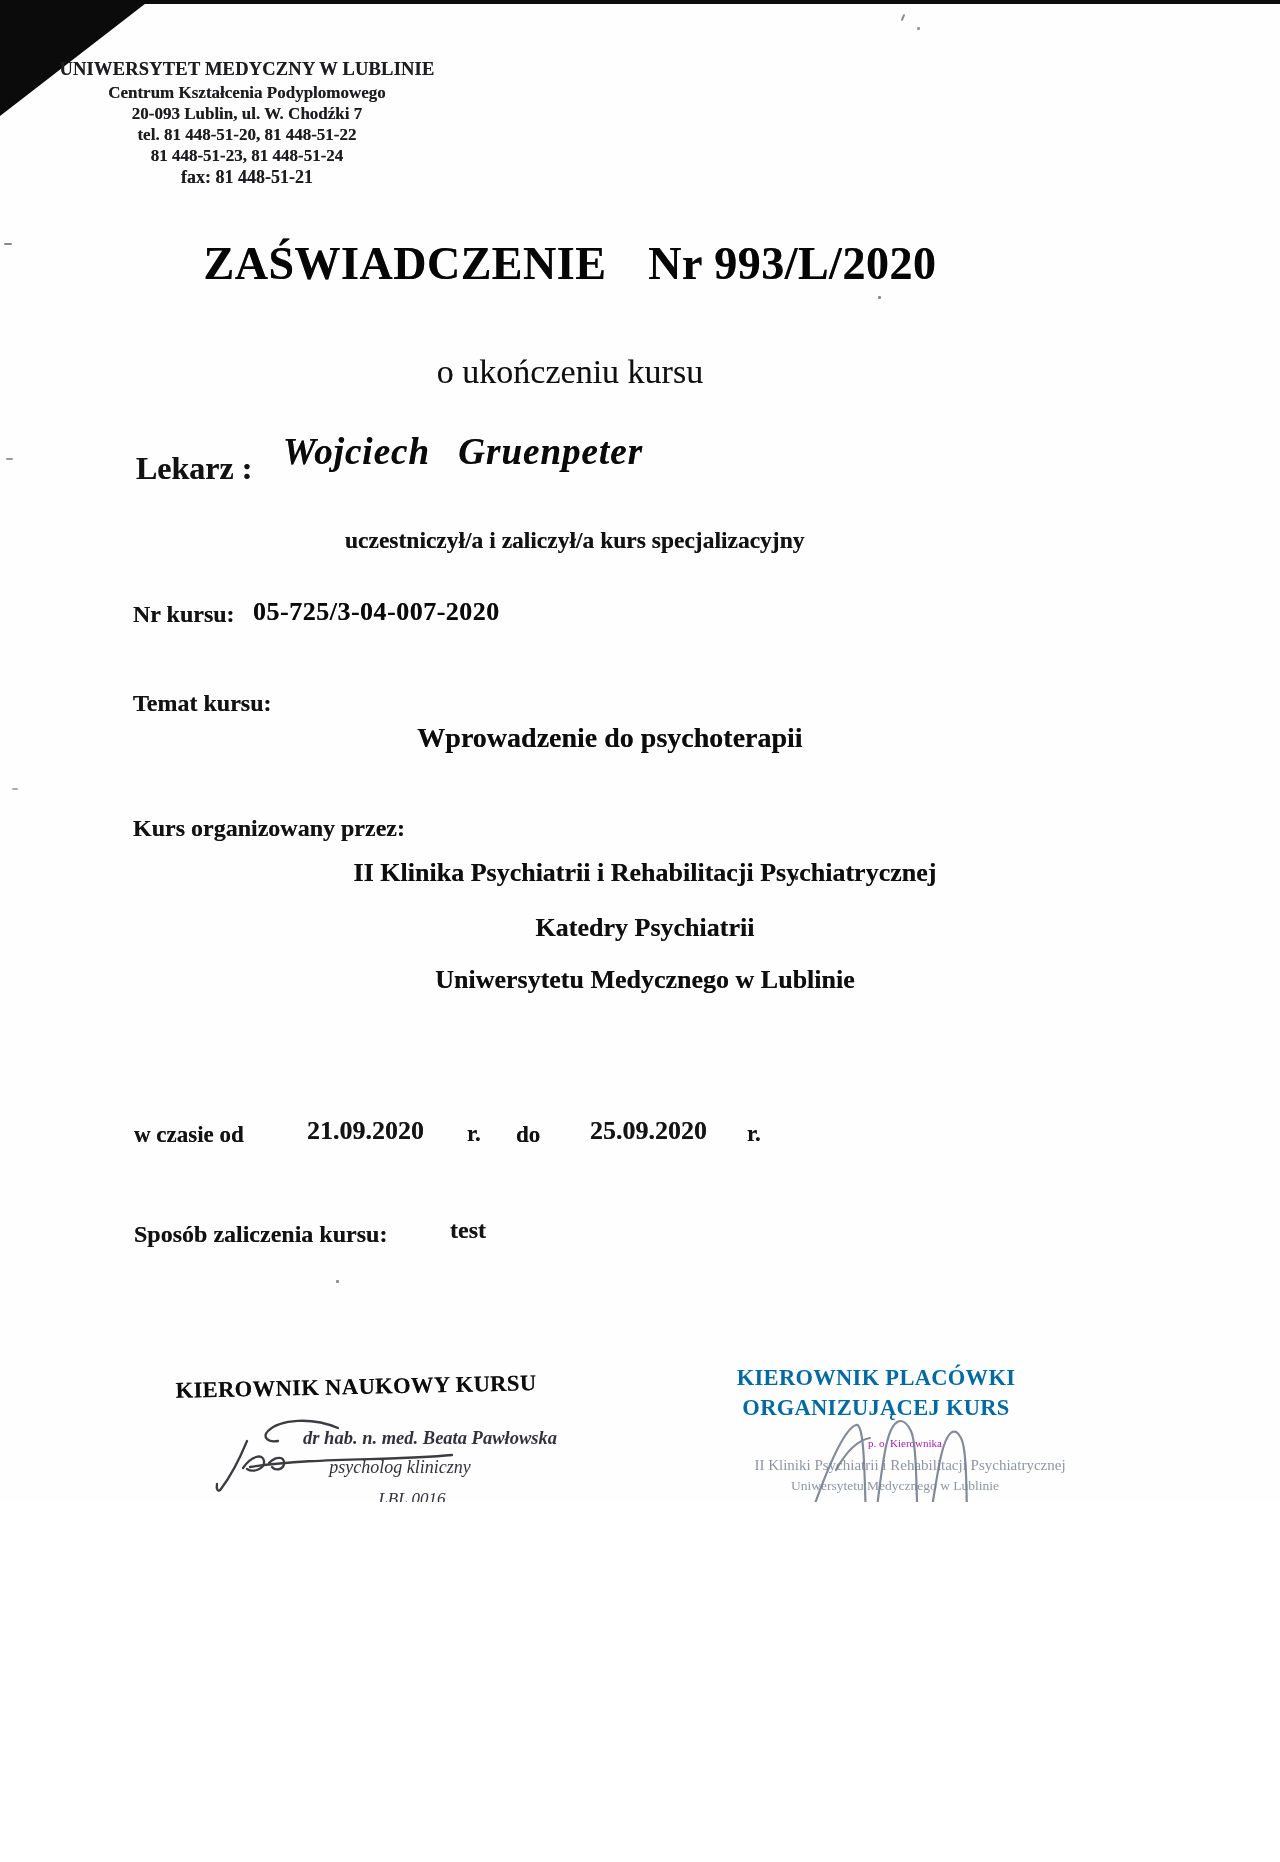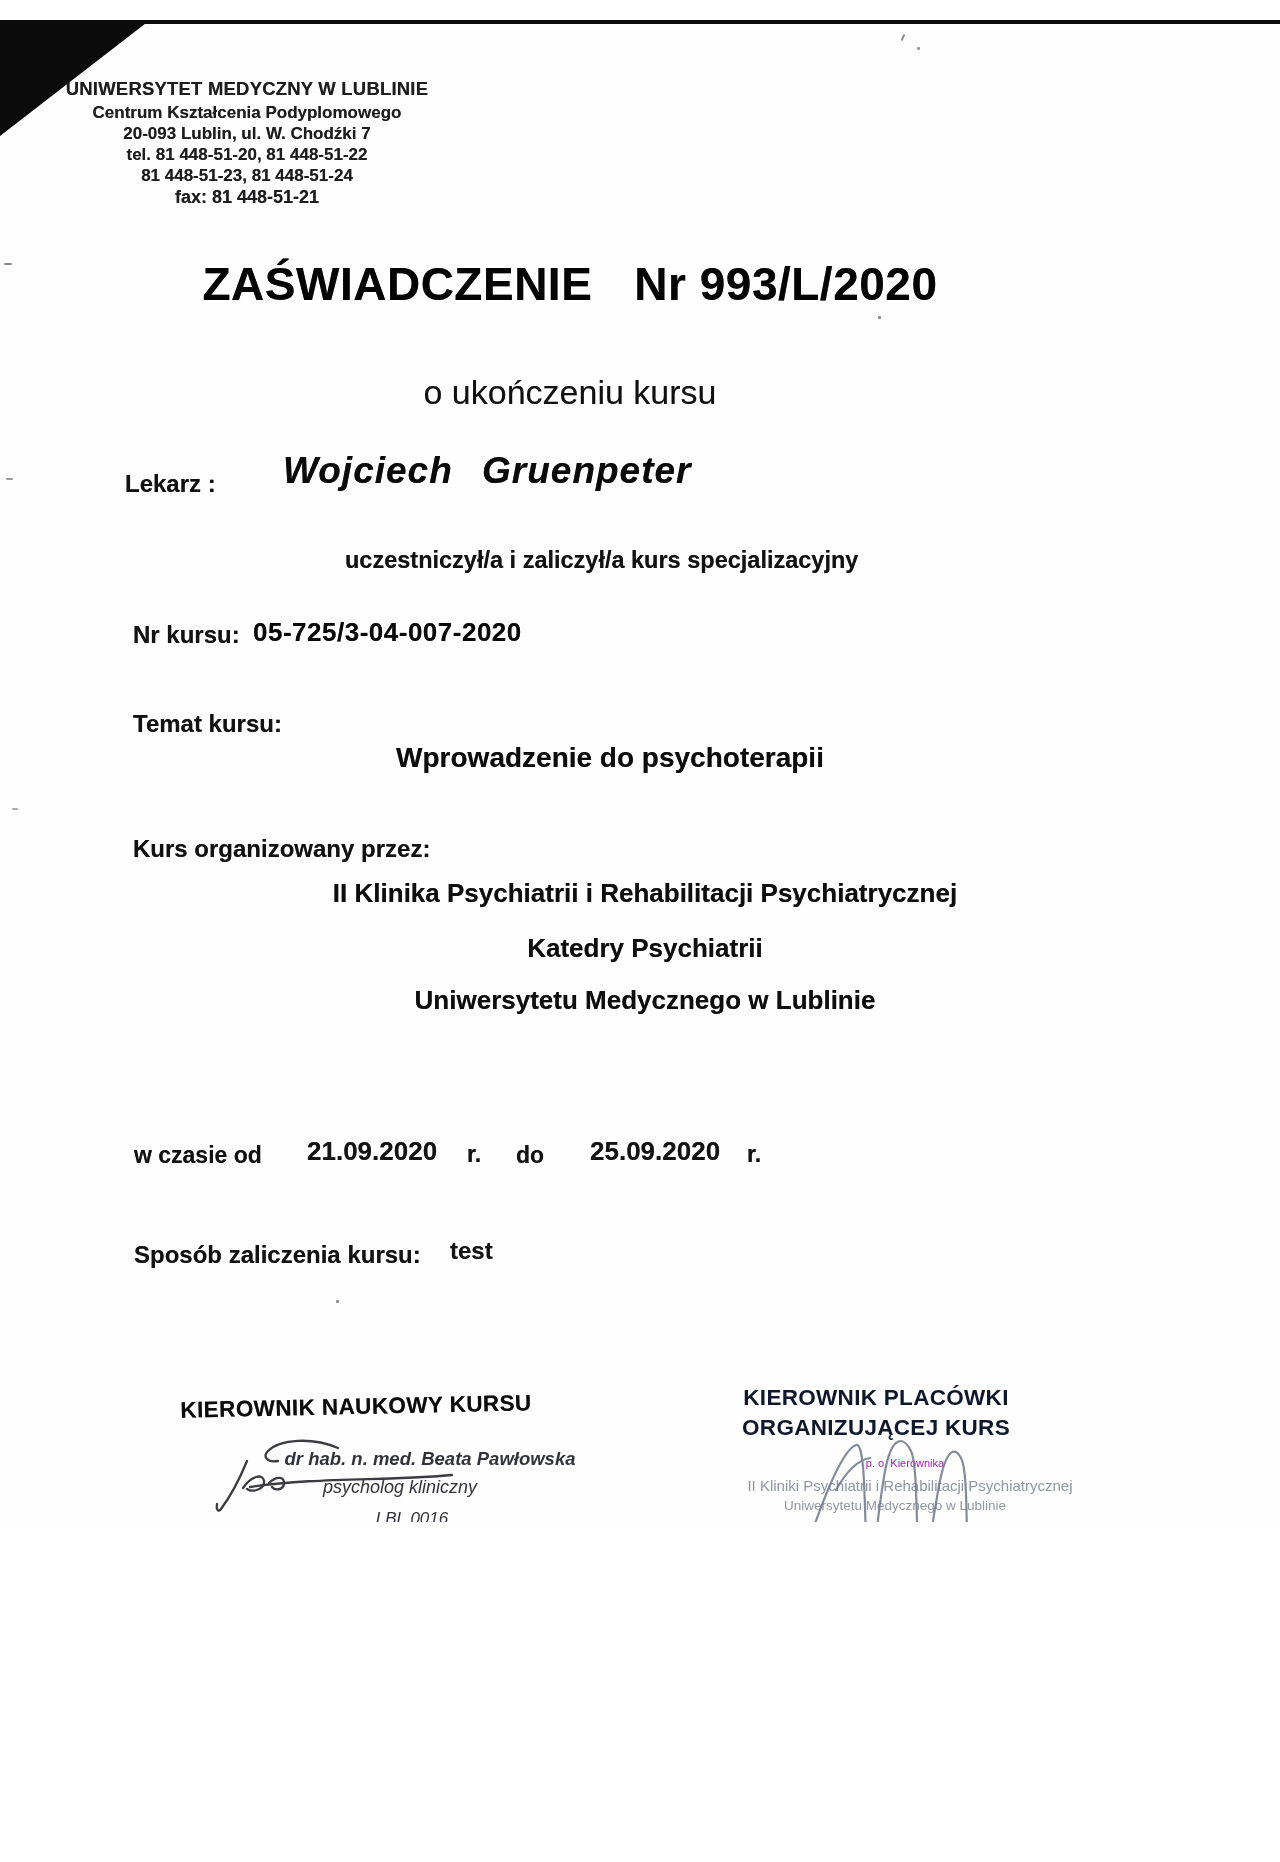--- a/index.html
+++ b/index.html
@@ -1,41 +1,40 @@
 <!DOCTYPE html>
 <html><head>
 <meta charset="utf-8">
 <style>
   html,body{margin:0;padding:0;background:#ffffff;}
   .page{
     position:relative;width:1280px;height:1502px;background:#fefefe;
-    font-family:Liberation Sans, sans-serif;color:#141414;
+    font-family:Liberation Serif, serif;color:#141414;
     overflow:hidden;
-    margin-top:20px;
   }
   .abs{position:absolute;}
   .ink{text-shadow:0 0 .6px rgba(10,10,10,.6);}
   .soft{text-shadow:0 0 .4px rgba(40,40,40,.4);}
   
   .topbar{left:0;top:0;width:1280px;height:4px;background:#0c0c0c;}
   .corner{left:0;top:0;width:150px;height:116px;background:#0b0b0b;
     clip-path:polygon(0 0,150px 0,0 116px);}
   .speck{background:#8a8a8a;border-radius:1px;}
   
   .letterhead{left:48px;top:60px;width:398px;text-align:center;color:#1d1d20;line-height:1.0;}
   .lh1{font-size:18.5px;font-weight:bold;margin-bottom:5px;letter-spacing:.2px;}
   .lh{font-size:17px;font-weight:bold;margin-bottom:4px;}
   .lh6{font-size:18px;font-weight:bold;}
   
   .titlerow{left:20px;top:237px;width:1100px;text-align:center;font-size:46px;font-weight:bold;color:#050505;letter-spacing:.5px;white-space:nowrap;}
   .titlegap{display:inline-block;width:42px;}
   .subtitle{left:20px;top:353px;width:1100px;text-align:center;font-size:34px;color:#101010;}
   
   .lbl{font-weight:bold;color:#121212;}
-  .doctor-label{left:125px;top:450px;font-size:24px;}
+  .doctor-label{left:136px;top:450px;font-size:32px;}
   .doctor-name{left:283px;top:430px;font-size:37px;font-weight:bold;font-style:italic;word-spacing:18px;letter-spacing:1px;color:#0a0a0a;}
   .statement{left:345px;top:527px;font-size:23.5px;font-weight:bold;}
   .nr-label{left:133px;top:601px;font-size:24px;}
   .nr-value{left:253px;top:597px;font-size:26px;font-weight:bold;letter-spacing:.5px;color:#0a0a0a;}
   .topic-label{left:133px;top:690px;font-size:24px;}
   .topic{left:100px;top:722px;width:1020px;text-align:center;font-size:28px;font-weight:bold;color:#0c0c0c;}
   .org-label{left:133px;top:815px;font-size:24px;}
   .orgline{left:145px;width:1000px;text-align:center;font-size:26px;font-weight:bold;color:#0e0e0e;}
   .org1{top:858px;} .org2{top:913px;} .org3{top:965px;}
   .dur-prefix{left:134px;top:1122px;font-size:23px;}
@@ -45,21 +44,21 @@
   .dur-end{left:590px;top:1116px;font-size:26px;font-weight:bold;}
   .dur-r2{left:747px;top:1121px;font-size:23px;}
   .comp-label{left:134px;top:1221px;font-size:24px;}
   .comp-value{left:450px;top:1217px;font-size:24px;font-weight:bold;}
   
   .sigL-header{left:150px;top:1374px;width:412px;text-align:center;font-size:22.5px;font-weight:bold;letter-spacing:.4px;transform:rotate(-1.2deg);color:#0d0d0d;}
   .stampL{font-style:italic;color:#32323c;white-space:nowrap;}
   .stampL1{left:250px;top:1428px;width:360px;text-align:center;font-size:18.5px;font-weight:bold;}
   .stampL2{left:250px;top:1457px;width:300px;text-align:center;font-size:18px;}
   .stampL3{left:292px;top:1489px;width:240px;text-align:center;font-size:17px;}
-  .sigR-header{left:700px;top:1363px;width:352px;text-align:center;font-size:22.5px;font-weight:bold;letter-spacing:.3px;color:#0f172a;line-height:1.32;}
+  .sigR-header{left:700px;top:1363px;width:352px;text-align:center;font-size:22.5px;font-weight:bold;letter-spacing:.3px;color:#0369a1;line-height:1.32;}
   .stampR{white-space:nowrap;text-align:center;}
   .stampR1{left:805px;top:1437px;width:200px;font-size:11px;color:#a21caf;}
   .stampR2{left:730px;top:1457px;width:360px;font-size:15px;color:#8e95a3;}
   .stampR3{left:715px;top:1478px;width:360px;font-size:13.5px;color:#8e95a3;}
   .stampR4{left:708px;top:1531px;width:360px;font-size:15.5px;color:#78818f;letter-spacing:.5px;}
   .sigsvg{left:0;top:0;width:1280px;height:1862px;pointer-events:none;}
 </style>
 </head>
 <body>
 

